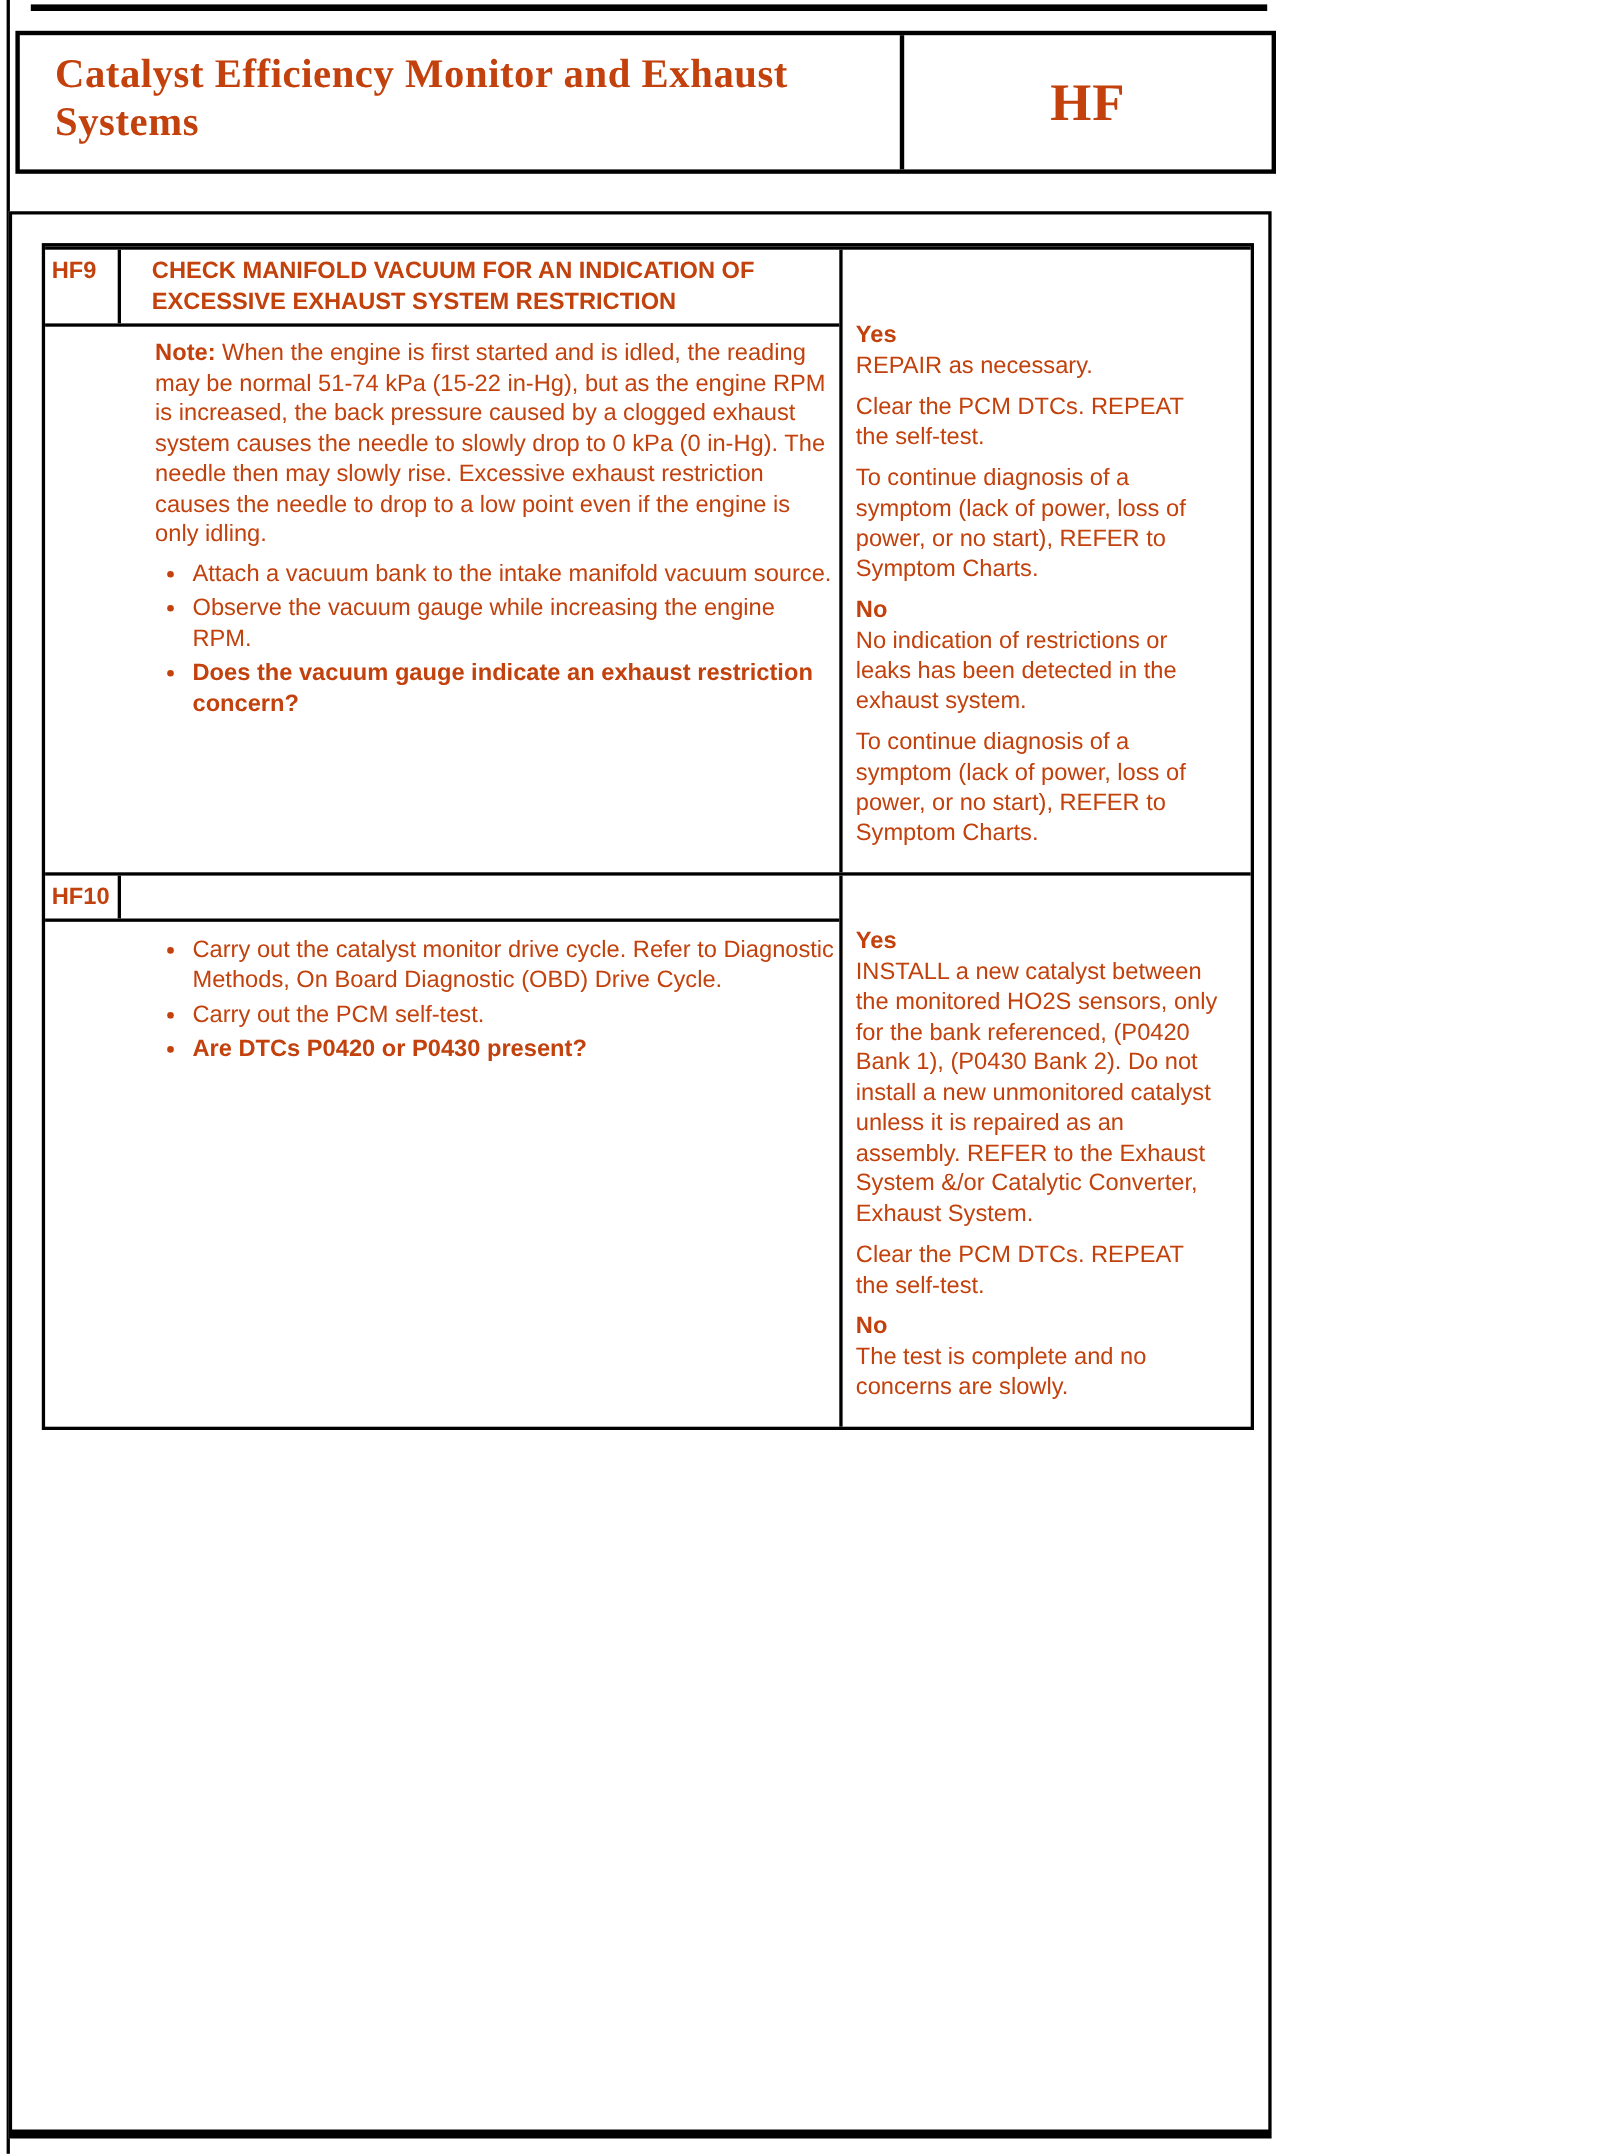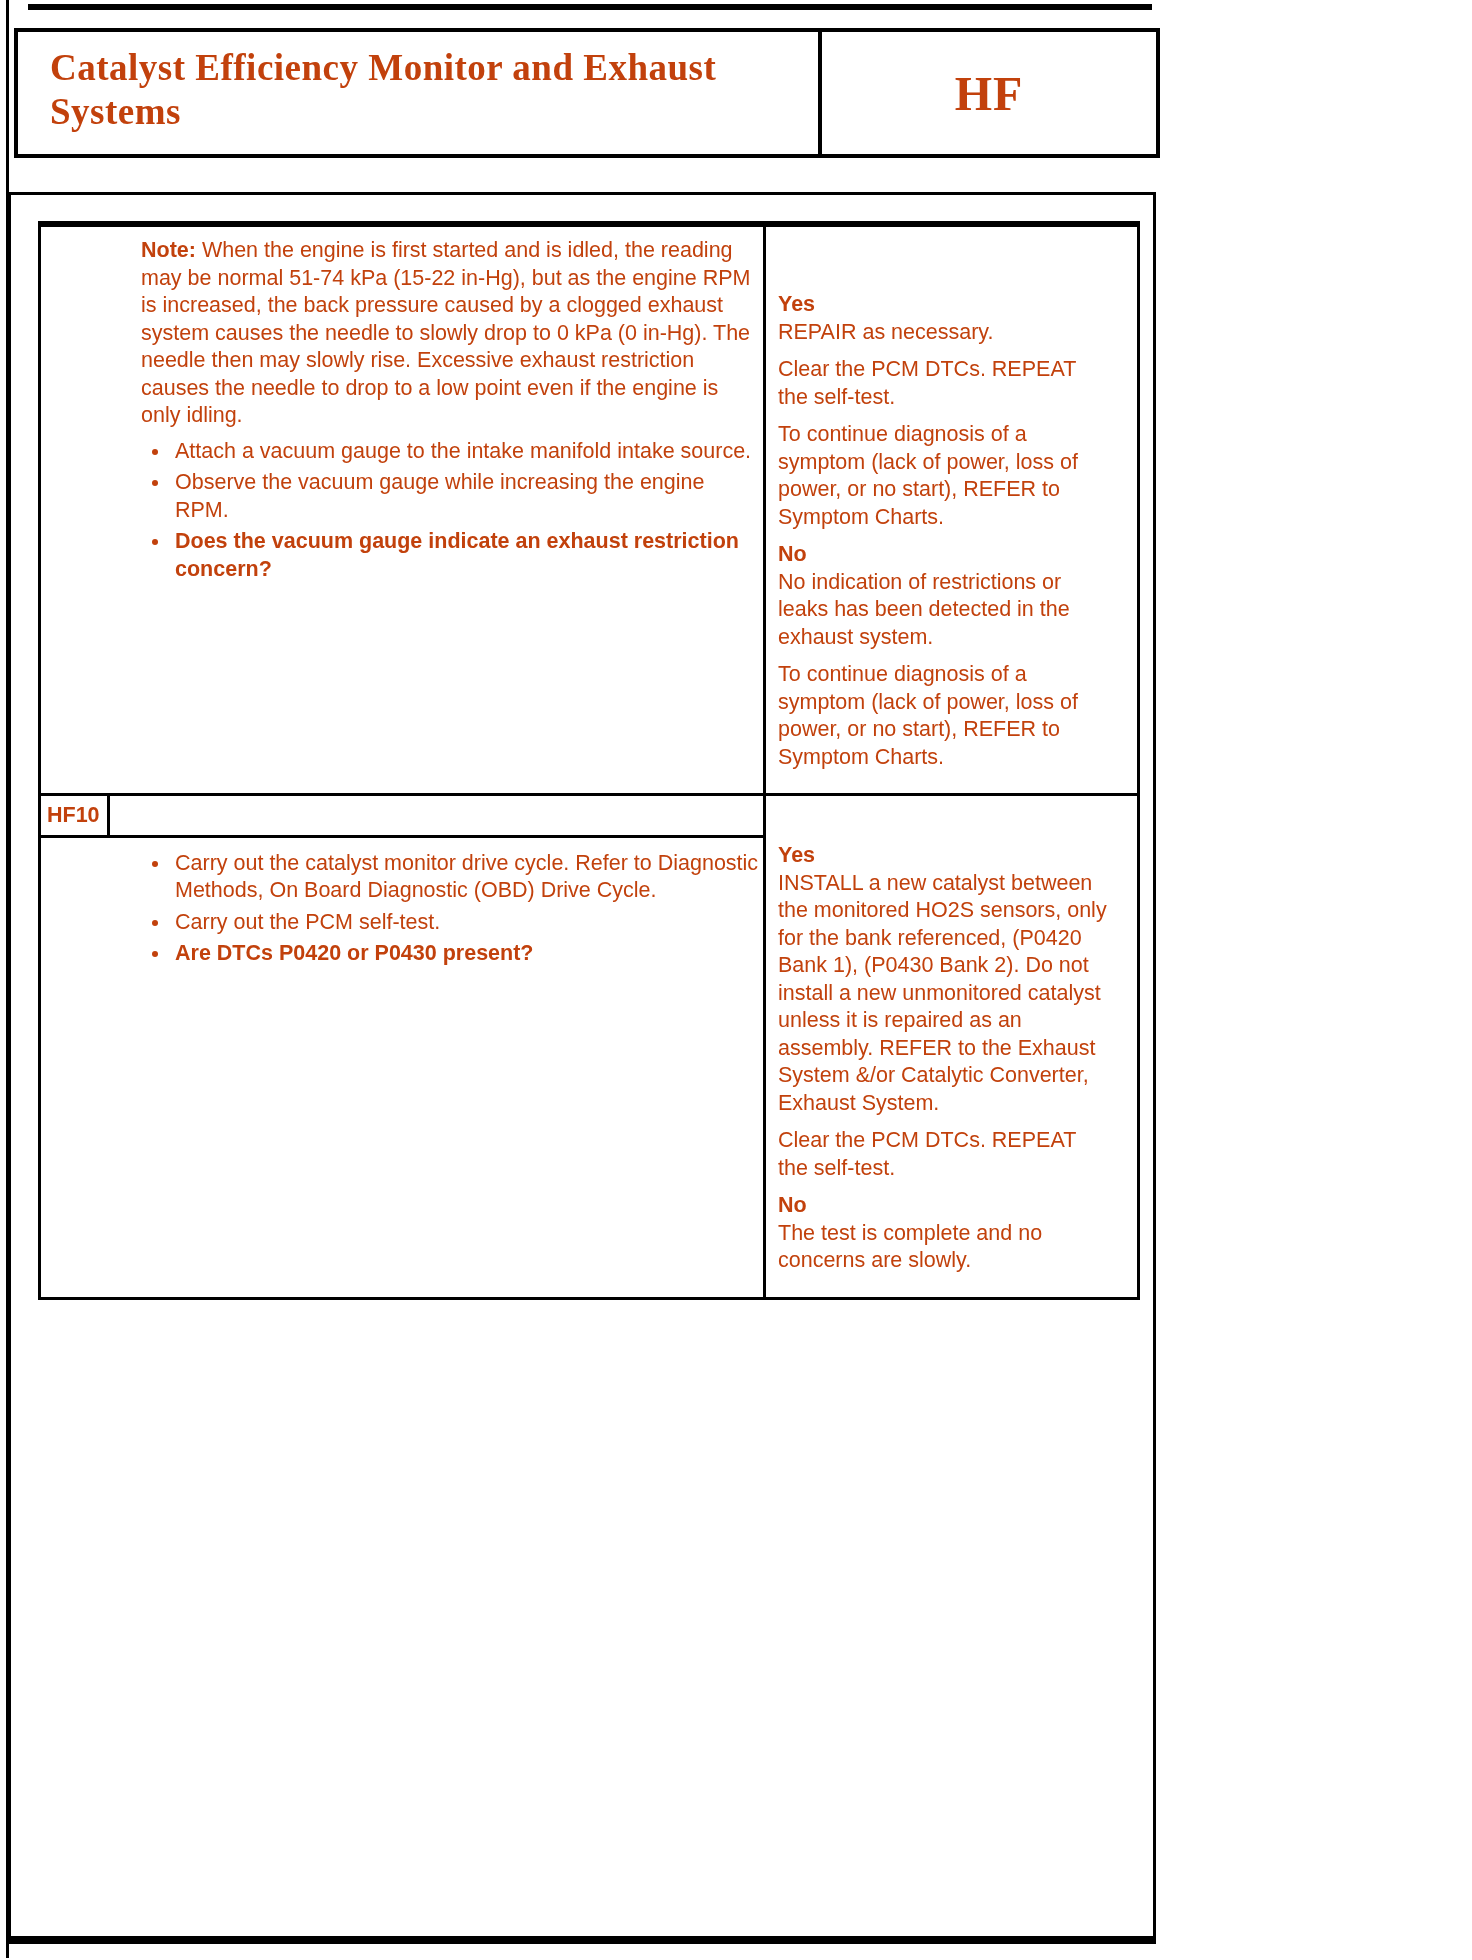--- a/index.html
+++ b/index.html
@@ -126,24 +126,28 @@
     <div class="header-code">HF</div>
   </div>
 
   <div class="outer-box">
 
     <div class="test-table">
 
 
       <div class="trow">
         <div class="step-left">
+          <div class="step-head">
+            <div class="step-id">HF9</div>
+            <div class="step-title">CHECK MANIFOLD VACUUM FOR AN INDICATION OF EXCESSIVE EXHAUST SYSTEM RESTRICTION</div>
+          </div>
           <div class="step-body">
             <p class="note"><span class="b">Note:</span><span> When the engine is first started and is idled, the reading may be normal 51-74 kPa (15-22 in-Hg), but as the engine RPM is increased, the back pressure caused by a clogged exhaust system causes the needle to slowly drop to 0 kPa (0 in-Hg). The needle then may slowly rise. Excessive exhaust restriction causes the needle to drop to a low point even if the engine is only idling.</span></p>
             <ul class="bullets">
-              <li>Attach a vacuum gauge to the intake manifold intake source.</li>
+              <li>Attach a vacuum bank to the intake manifold vacuum source.</li>
               <li>Observe the vacuum gauge while increasing the engine RPM.</li>
               <li class="bold">Does the vacuum gauge indicate an exhaust restriction concern?</li>
             </ul>
           </div>
         </div>
         <div class="step-results pad-lg">
           <p class="res-h">Yes</p>
           <p class="res-p">REPAIR as necessary.</p>
           <p class="res-p">Clear the PCM DTCs. REPEAT the self-test.</p>
           <p class="res-p">To continue diagnosis of a symptom (lack of power, loss of power, or no start), REFER to Symptom Charts.</p>

